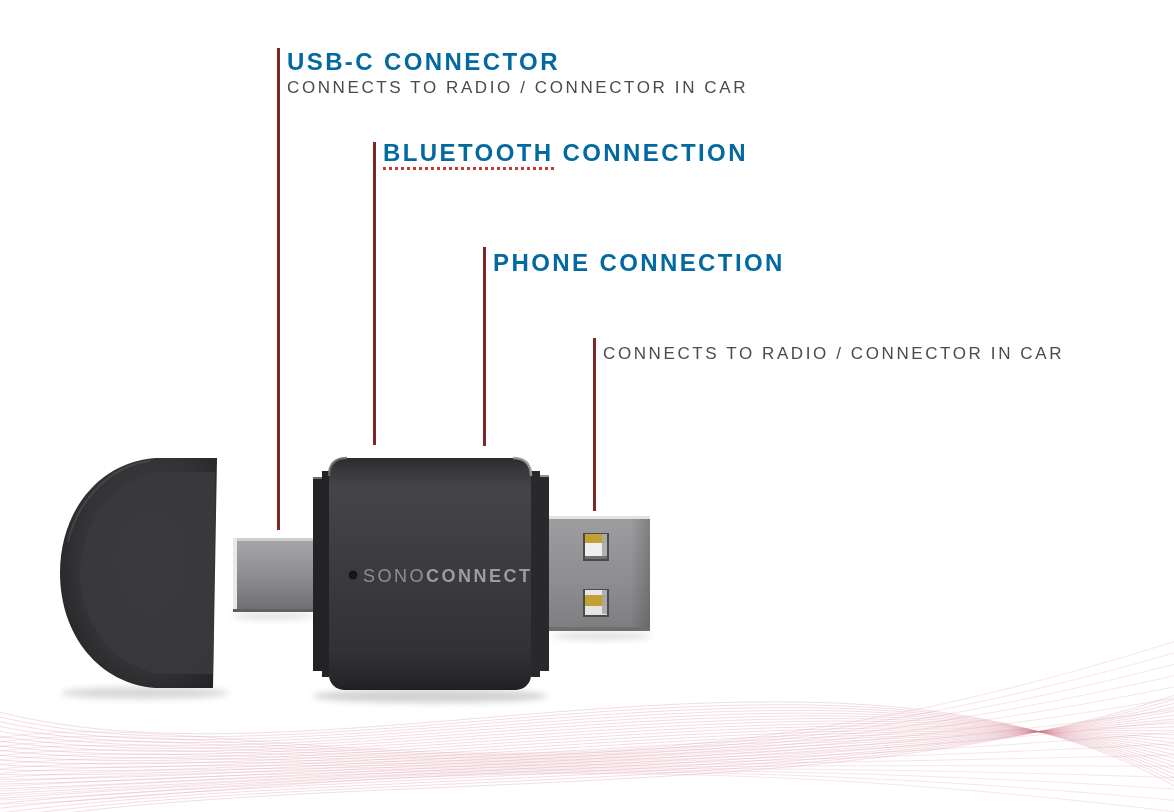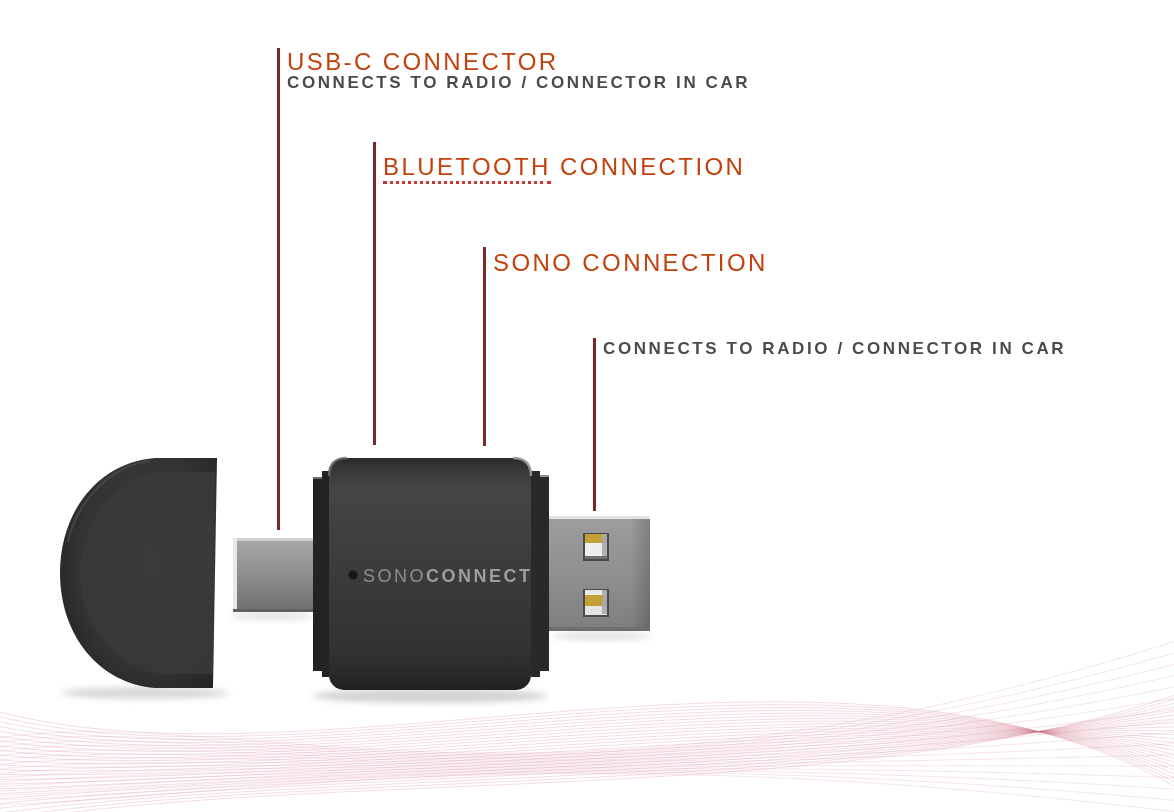--- a/index.html
+++ b/index.html
@@ -3,24 +3,24 @@
 <meta charset="utf-8">
 <style>
   html,body{margin:0;padding:0;background:#ffffff;}
   .stage{
     position:relative;width:1174px;height:812px;overflow:hidden;background:#ffffff;
     font-family:"Liberation Sans", sans-serif;
   }
   
   .callout{position:absolute;white-space:nowrap;z-index:4;}
   .callout-title{
-    font-size:24px;font-weight:400;letter-spacing:2.4px;color:#c2410c;line-height:1.0;
+    font-size:24px;font-weight:700;letter-spacing:2.4px;color:#0369a1;line-height:1.0;
   }
   .callout-desc{
-    font-size:17px;font-weight:700;letter-spacing:2.6px;color:#4b4b4f;line-height:1.0;
+    font-size:17px;font-weight:400;letter-spacing:2.6px;color:#4b4b4f;margin-top:5px;line-height:1.0;
   }
   .dotted-word{border-bottom:3px dotted #c23a33;padding-bottom:1px;}
   
   .leader{position:absolute;width:3px;background:#7d2828;z-index:3;}
   .leader-1{left:277px;top:48px;height:482px;}
   .leader-2{left:373px;top:142px;height:303px;}
   .leader-3{left:483px;top:247px;height:199px;}
   .leader-4{left:593px;top:338px;height:173px;}
   
   .device-svg{position:absolute;left:30px;top:430px;z-index:2;}
@@ -167,25 +167,25 @@
   <div class="leader leader-1"></div>
   <div class="leader leader-2"></div>
   <div class="leader leader-3"></div>
   <div class="leader leader-4"></div>
 
   <div class="callout" style="left:287px;top:50px">
     <div class="callout-title">USB-C CONNECTOR</div>
     <div class="callout-desc">CONNECTS TO RADIO / CONNECTOR IN CAR</div>
   </div>
 
-  <div class="callout" style="left:383px;top:155px">
+  <div class="callout" style="left:383px;top:141px">
     <div class="callout-title"><span class="dotted-word">BLUETOOTH</span><span> CONNECTION</span></div>
   </div>
 
   <div class="callout" style="left:493px;top:251px">
-    <div class="callout-title">SONO CONNECTION</div>
+    <div class="callout-title">PHONE CONNECTION</div>
   </div>
 
   <div class="callout" style="left:603px;top:340px">
     <div class="callout-desc">CONNECTS TO RADIO / CONNECTOR IN CAR</div>
   </div>
 
 </div>
 
 </body></html>

